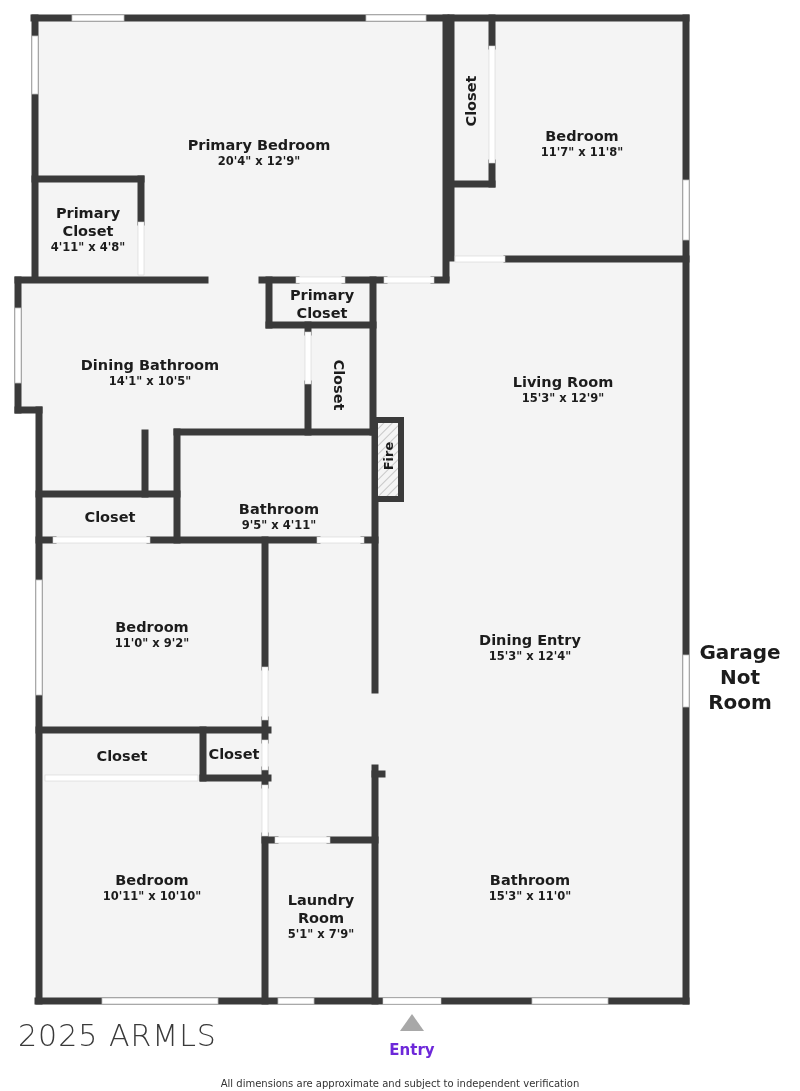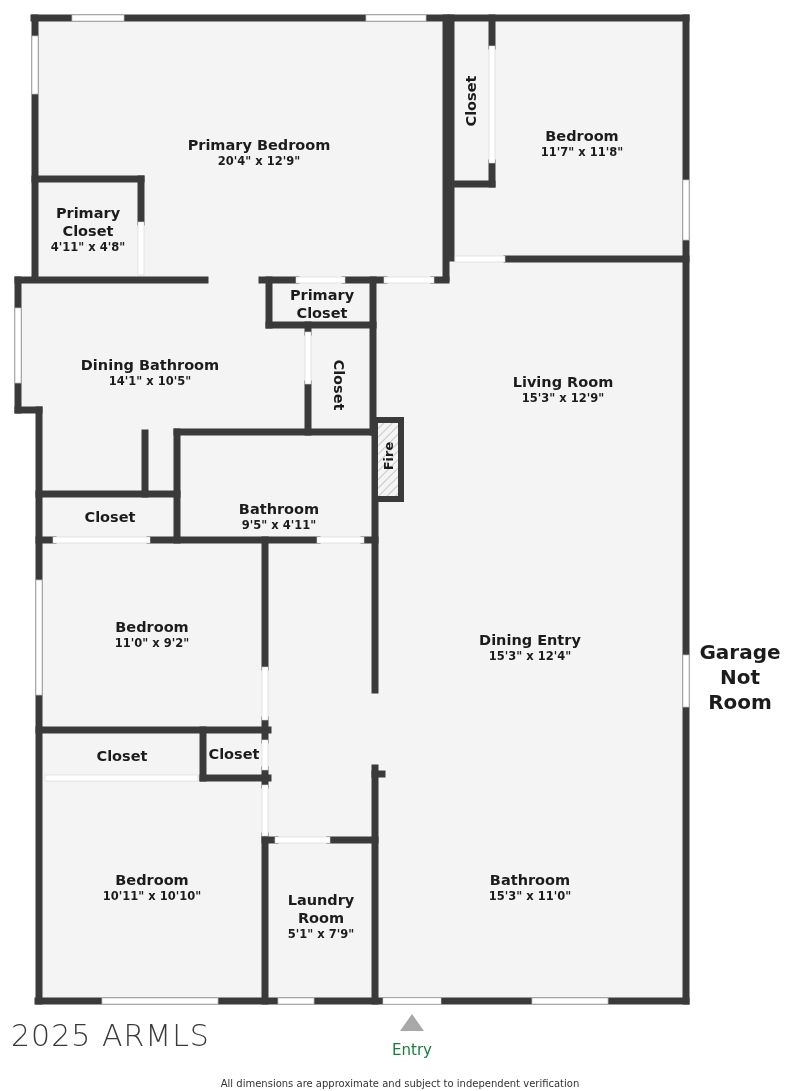--- a/index.html
+++ b/index.html
@@ -3,22 +3,22 @@
   <meta charset="utf-8">
   <style>
     html, body { margin: 0; padding: 0; background: #ffffff; }
     body { width: 800px; height: 1091px; position: relative; overflow: hidden; font-family: "DejaVu Sans", sans-serif; }
     #plan { position: absolute; left: 0; top: 0; width: 800px; height: 1091px; }
     .label { position: absolute; text-align: center; color: #1c1c1c; transform: translate(-50%, -50%); white-space: nowrap; line-height: 1.25; }
     .label .name { font-weight: bold; font-size: 14.5px; display: block; }
     .label .dim { font-weight: bold; font-size: 11.5px; display: block; }
     .vert { transform: translate(-50%, -50%) rotate(90deg); }
     .vert-ccw { transform: translate(-50%, -50%) rotate(-90deg); }
-    .watermark { position: absolute; left: 11px; top: 1018px; font-family: "DejaVu Sans", sans-serif; font-weight: 200; font-size: 30px; color: #3a3a3a; letter-spacing: 1px; }
-    .entry { position: absolute; left: 412px; top: 1050px; transform: translate(-50%, -50%); font-weight: normal; font-size: 15px; color: #15803d; text-align: center; }
+    .watermark { position: absolute; left: 18px; top: 1018px; font-family: "DejaVu Sans", sans-serif; font-weight: 200; font-size: 30px; color: #3a3a3a; letter-spacing: 1px; }
+    .entry { position: absolute; left: 412px; top: 1050px; transform: translate(-50%, -50%); font-weight: bold; font-size: 15px; color: #6d28d9; text-align: center; }
     .disclaimer { position: absolute; left: 400px; top: 1083px; transform: translate(-50%, -50%); font-size: 10px; color: #333; white-space: nowrap; }
     .garage { position: absolute; left: 740px; top: 677px; transform: translate(-50%, -50%); font-weight: bold; font-size: 20px; color: #1c1c1c; text-align: center; line-height: 1.25; }
   </style>
 </head>
 <body>
 
 <svg id="plan" viewBox="0 0 800 1091" xmlns="http://www.w3.org/2000/svg">
   <defs>
     <pattern id="hatch" patternUnits="userSpaceOnUse" width="6" height="6" patternTransform="rotate(45)">
       <rect width="6" height="6" fill="#f4f4f4"></rect>

